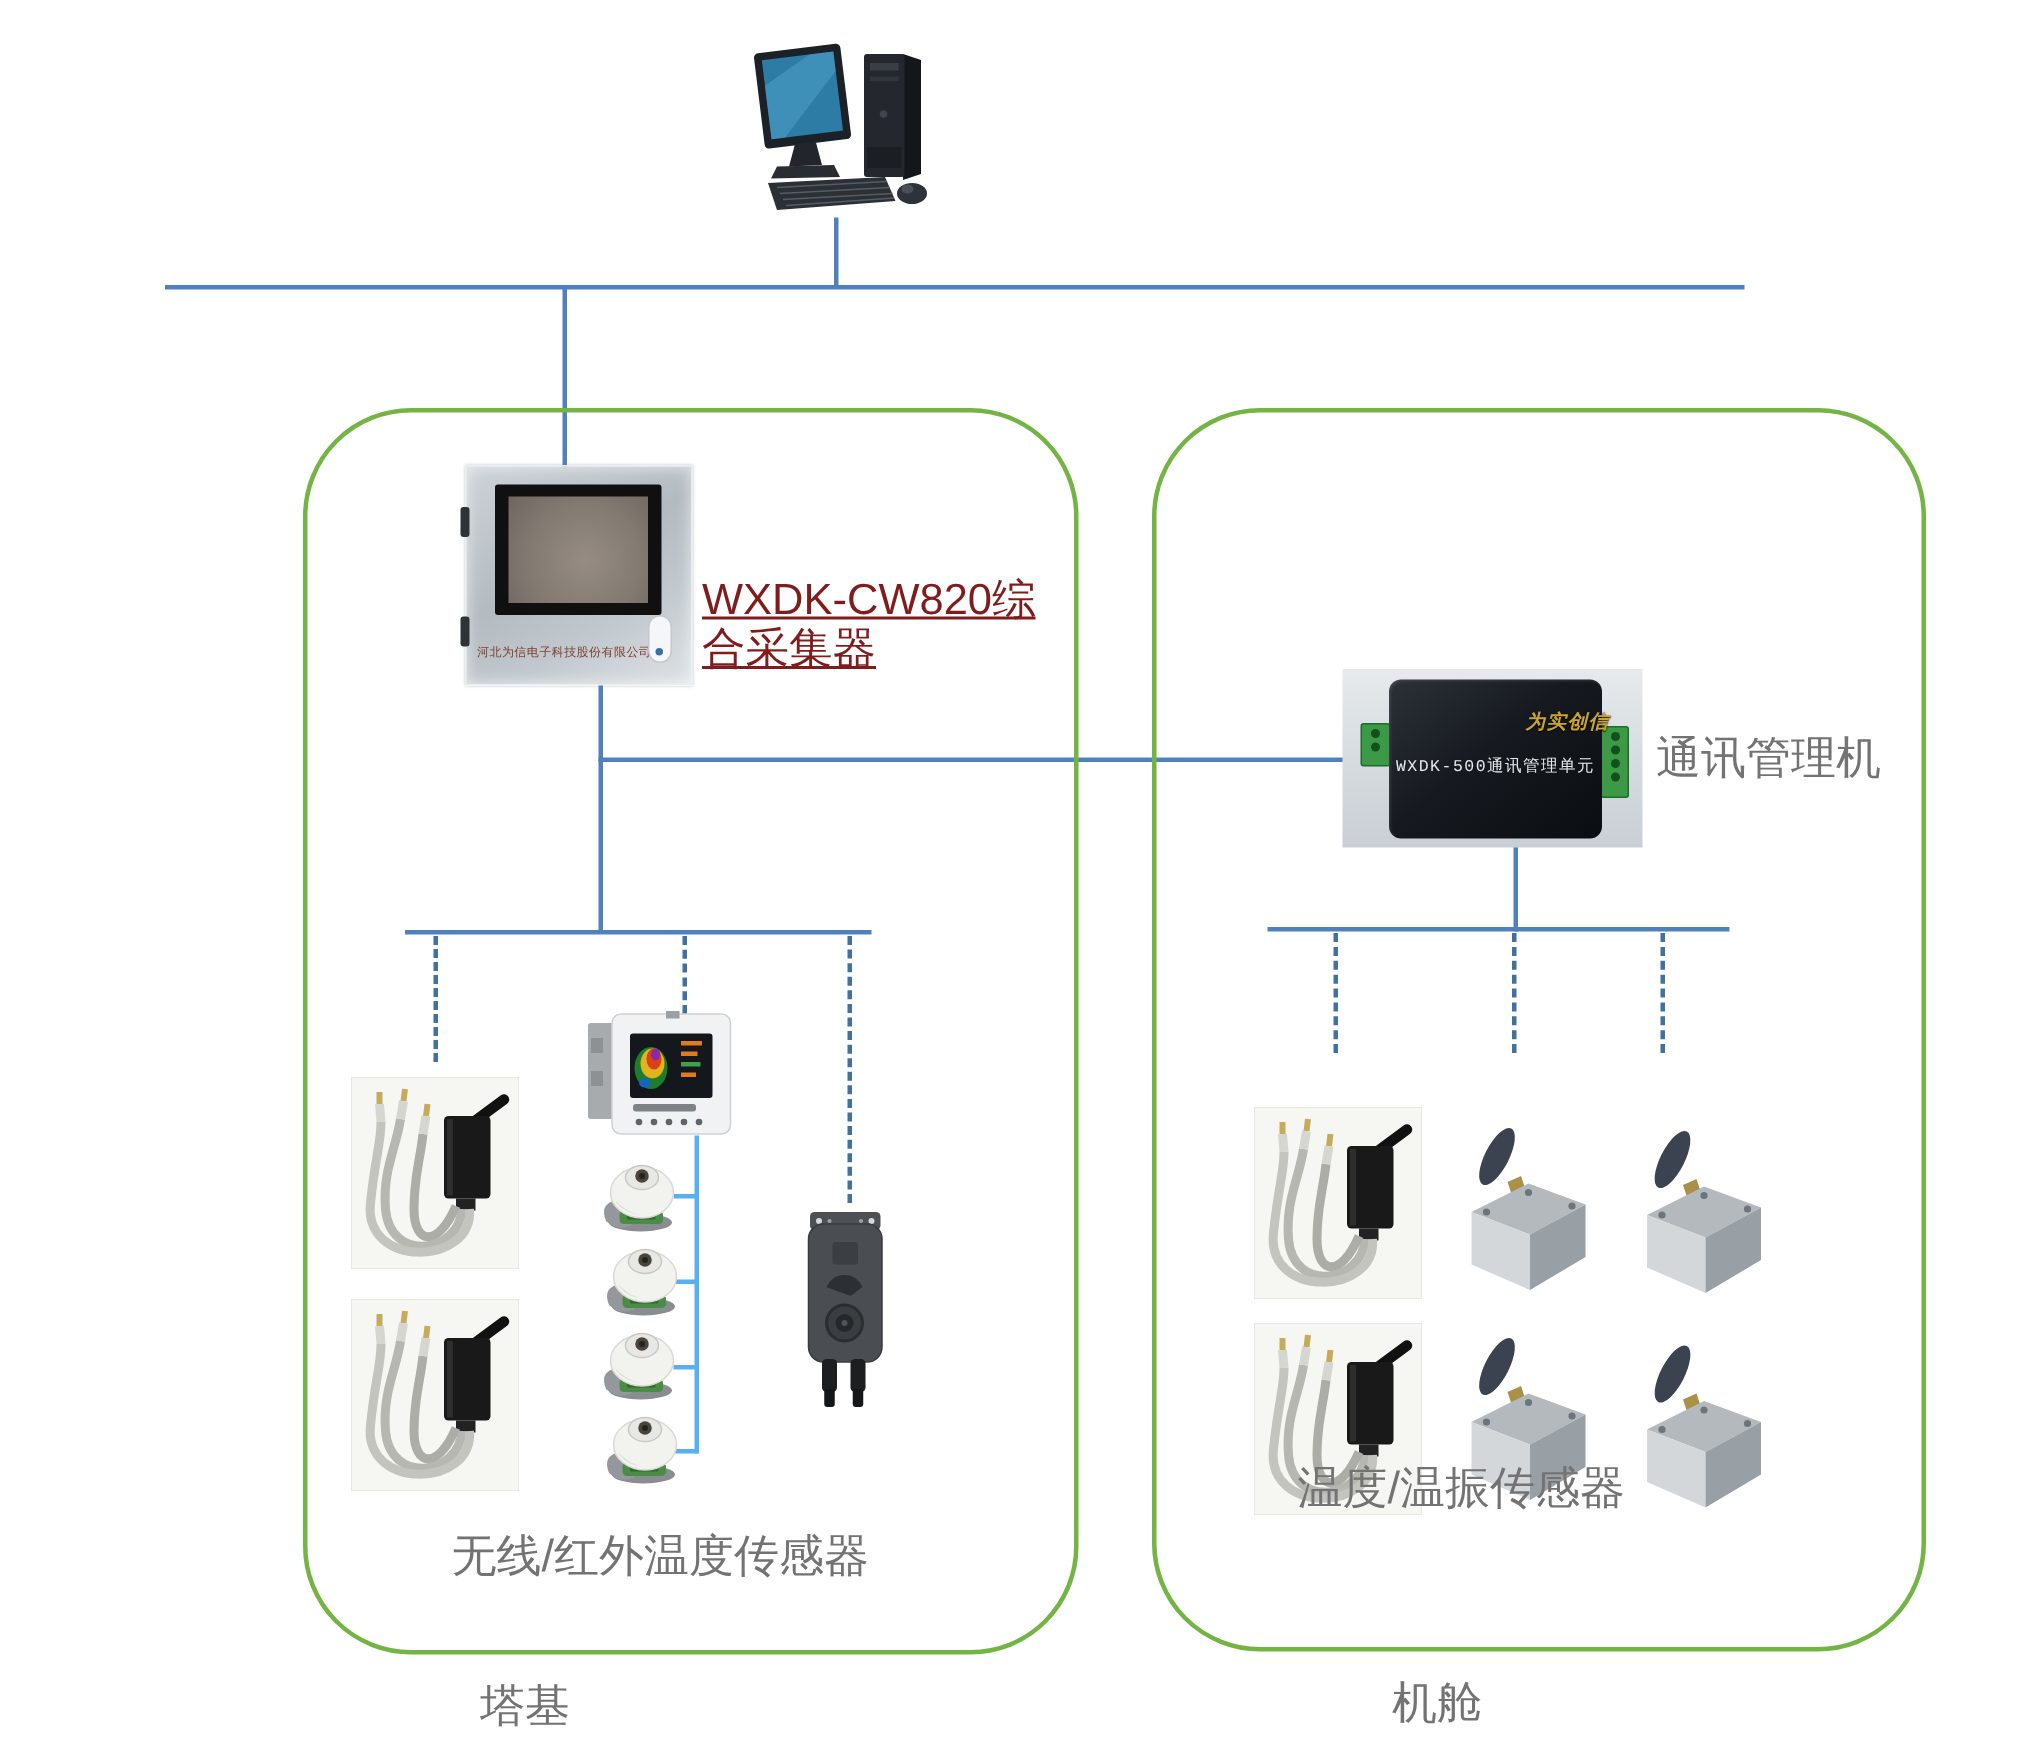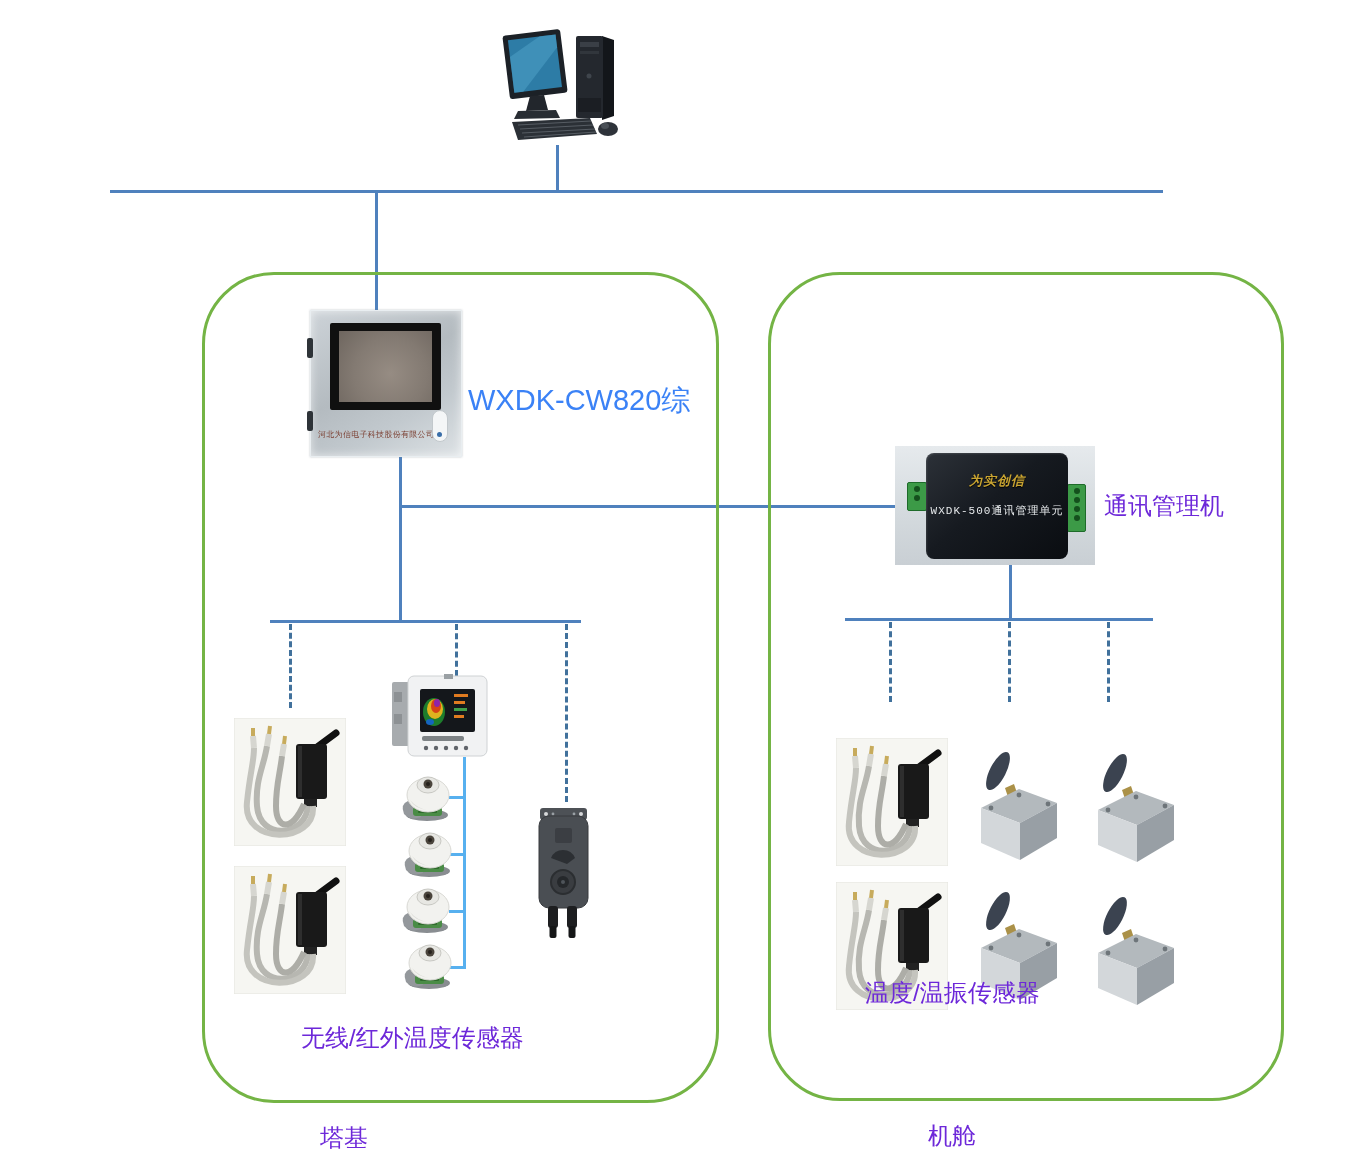--- a/index.html
+++ b/index.html
@@ -11,22 +11,22 @@
   .hline,.vline{position:absolute;background:#4f81bd;}
   .hline{height:3px;}
   .vline{width:3px;}
   .dashv{position:absolute;width:0;border-left:3px dashed #41719c;}
   .lblue{background:#57b0ef;}
   
   .zone{
     position:absolute;border:3px solid #74b445;border-radius:72px;background:transparent;
   }
   
-  .lbl{position:absolute;font-size:24px;line-height:34px;color:#6d28d9;white-space:nowrap;}
-  .lbl2{position:absolute;font-size:29px;line-height:33px;color:#3b82f6;}
+  .lbl{position:absolute;font-size:30px;line-height:34px;color:#737373;white-space:nowrap;}
+  .lbl2{position:absolute;font-size:29px;line-height:33px;color:#7f1d1d;text-decoration:underline;}
   
   .computer{position:absolute;left:498px;top:24px;}
   
   .cw820{
     position:absolute;left:310px;top:310px;width:150px;height:145px;
     background:linear-gradient(150deg,#cdd3d8 0%,#b4bbc0 45%,#c2c9ce 70%,#dde2e5 100%);
     border:1px solid #e9eef1;box-shadow:inset 0 0 10px rgba(255,255,255,.65), 0 0 2px rgba(120,130,140,.45);
   }
   .cw820 .tab{position:absolute;left:-4px;width:6px;height:20px;background:#2e3338;border-radius:2px;}
   .cw820 .screenframe{position:absolute;left:19px;top:12px;width:111px;height:87px;background:#101010;border-radius:2px;}
@@ -41,21 +41,21 @@
   .comm{
     position:absolute;left:895px;top:446px;width:200px;height:119px;
     background:linear-gradient(180deg,#e6eaed 0%,#d3d9dd 60%,#c9cfd4 100%);
   }
   .comm .blackbox{position:absolute;left:31px;top:7px;width:142px;height:106px;border-radius:8px;
     background:linear-gradient(140deg,#2c3138 0%,#161a20 45%,#0a0d11 100%);
     box-shadow:inset 1px 1px 2px rgba(255,255,255,.12);}
   .comm .term{position:absolute;background:#3c9a47;border:1px solid #1e6b2a;border-radius:2px;}
   .comm .term i{display:block;width:6px;height:6px;border-radius:50%;background:#14501d;margin:3px auto 0;}
   .comm .logo{position:absolute;left:0;top:19px;width:100%;text-align:center;font-size:13px;font-weight:bold;
-    font-style:italic;color:#c9a431;letter-spacing:1px;text-shadow:0 1px 1px #000;}
+    font-style:italic;color:#c9a431;letter-spacing:1px;text-shadow:0 1px 1px #000;padding-left:48px;}
   .comm .devtext{position:absolute;left:0;top:50px;width:100%;text-align:center;font-size:11px;
     color:#e6e9eb;letter-spacing:1px;font-family:Liberation Mono, monospace;}
   
   .inst{position:absolute;}
 </style>
 </head>
 <body>
 
 <div class="canvas">
 
@@ -201,20 +201,21 @@
     <div class="screenframe">
       <div class="screen"></div>
     </div>
     <div class="plate">河北为信电子科技股份有限公司</div>
     <div class="btn">
         <div class="dot"></div>
       </div>
   </div>
   <div class="lbl2" style="left:468px;top:384px;width:225px;">
     <div>WXDK-CW820综</div>
+    <div>合采集器</div>
   </div>
 
   <div class="comm">
     <div class="term" style="left:12px;top:36px;width:18px;height:27px;">
         <i></i>
         <i></i>
       </div>
     <div class="term" style="right:9px;top:38px;width:17px;height:46px;">
         <i></i>
         <i></i>

